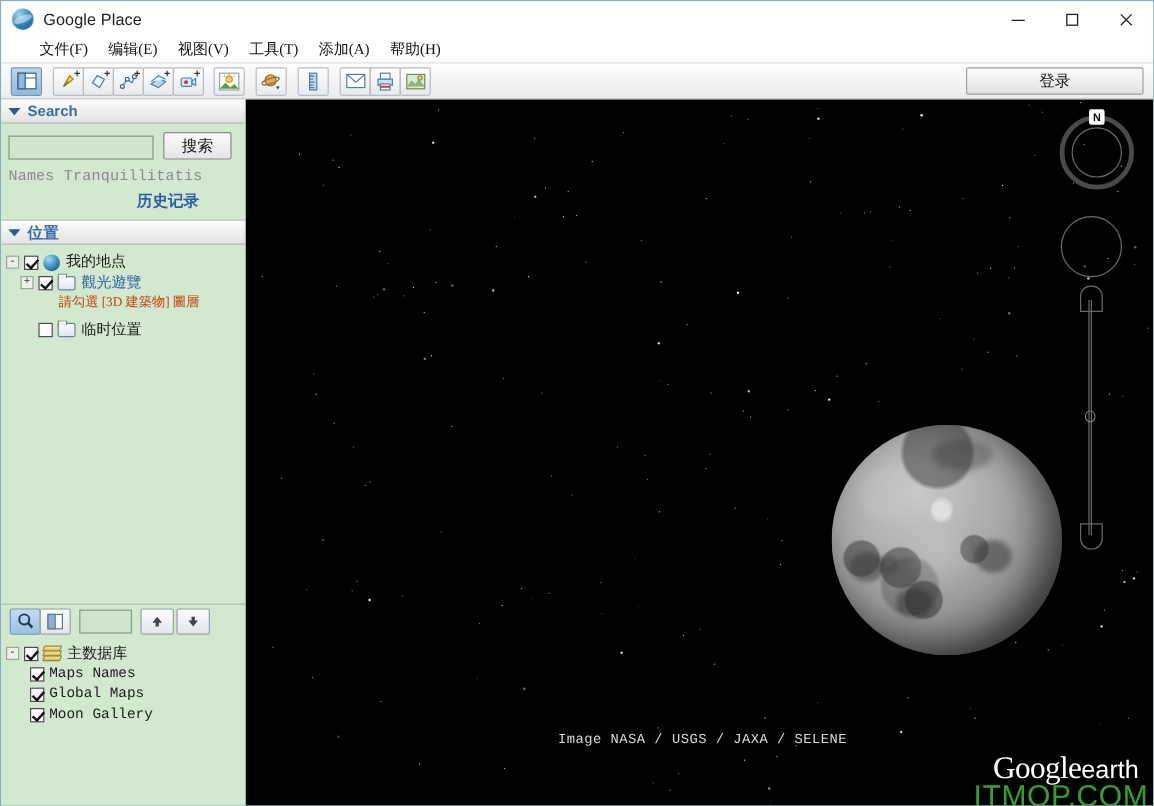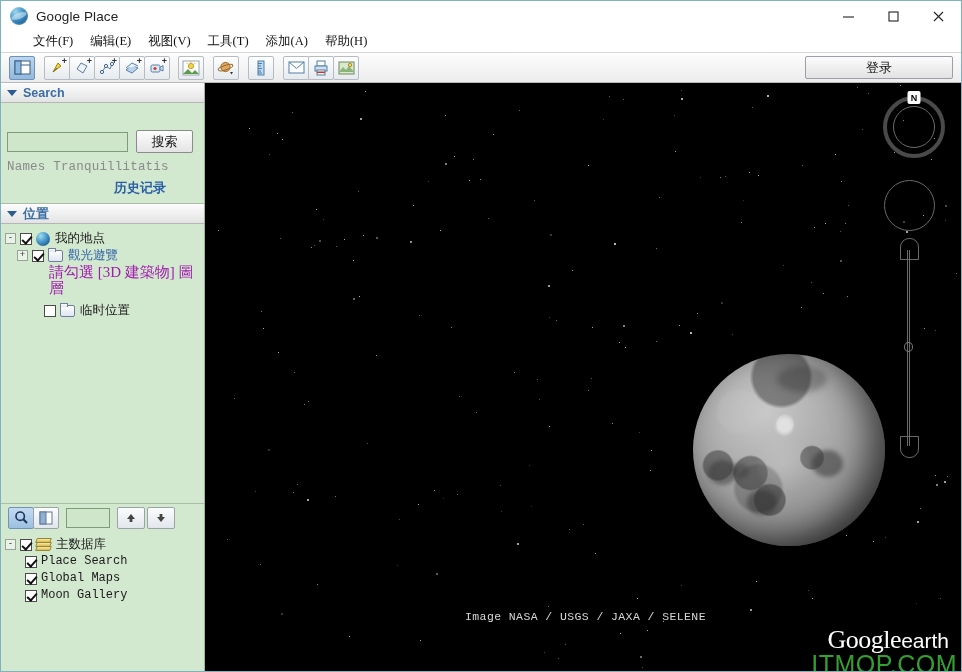--- a/index.html
+++ b/index.html
@@ -140,21 +140,21 @@
     font-family: "Liberation Sans", sans-serif;
   }
   .panel-title.cjk { font-family: "Liberation Serif", serif; font-size: 13px; }
 
   
   .search-body {
     background: #d2e8cf;
     padding: 8px 6px 6px 6px;
     border-bottom: 1px solid #a9bda7;
   }
-  .search-row { display: flex; align-items: center; margin-top: 20px; }
+  .search-row { display: flex; align-items: flex-end; }
   .search-input {
     width: 121px; height: 20px;
     border: 1px solid #7f9b7d;
     background: #cfe6cb;
     outline: none;
     font-size: 12px;
     padding: 0 3px;
     color: #333;
     font-family: "Liberation Mono", monospace;
   }
@@ -262,21 +262,21 @@
   .ico-layers i:nth-child(2) { top: 4px; }
   .ico-layers i:nth-child(3) { top: 8px; }
   .tree-label {
     font-size: 12.5px; color: #1a1a1a;
     font-family: "Liberation Serif", serif;
     line-height: 15px;
   }
   .tree-label.mono { font-family: "Liberation Mono", monospace; font-size: 12px; }
   .tree-label.link { color: #2b5ea8; }
   .tree-desc {
-    font-size: 15px; color: #a21caf;
+    font-size: 11px; color: #c2410c;
     font-family: "Liberation Serif", serif;
     line-height: 16px;
     padding-left: 48px;
     padding-right: 10px;
     width: 100%;
   }
 
   
   .places-toolbar {
     height: 28px;
@@ -631,21 +631,21 @@
 
         <div class="tree-row indent1">
           <span class="expander">+</span>
           <span class="cbx checked"></span>
           <span class="ico-folder"></span>
           <span class="tree-label link">觀光遊覽</span>
         </div>
 
         <div class="tree-desc">請勾選 [3D 建築物] 圖層</div>
 
-        <div class="tree-row indent1" style="margin-top:6px;margin-left:12px;">
+        <div class="tree-row indent1" style="margin-top:6px;">
           <span class="expander blank"></span>
           <span class="cbx"></span>
           <span class="ico-folder"></span>
           <span class="tree-label">临时位置</span>
         </div>
       </div>
 
       <div class="places-toolbar">
         <div class="pt-btn active">
           <svg width="15" height="15" viewBox="0 0 15 15">
@@ -678,21 +678,21 @@
           <span class="cbx checked"></span>
           <span class="ico-layers">
               <i></i>
               <i></i>
               <i></i>
             </span>
           <span class="tree-label">主数据库</span>
         </div>
         <div class="tree-row indent2">
           <span class="cbx checked"></span>
-          <span class="tree-label mono">Place Search</span>
+          <span class="tree-label mono">Maps Names</span>
         </div>
         <div class="tree-row indent2">
           <span class="cbx checked"></span>
           <span class="tree-label mono">Global Maps</span>
         </div>
         <div class="tree-row indent2">
           <span class="cbx checked"></span>
           <span class="tree-label mono">Moon Gallery</span>
         </div>
       </div>

